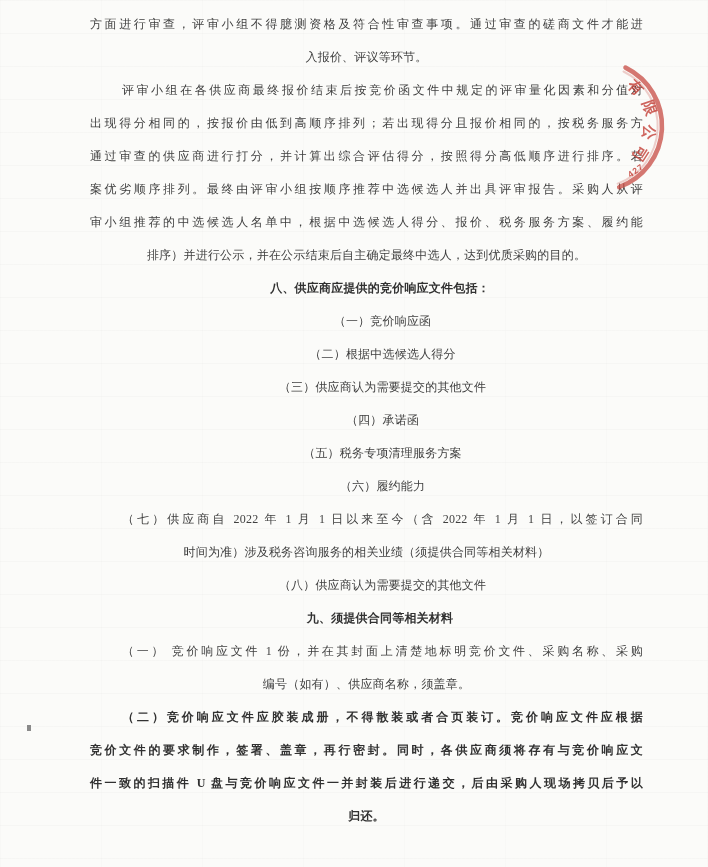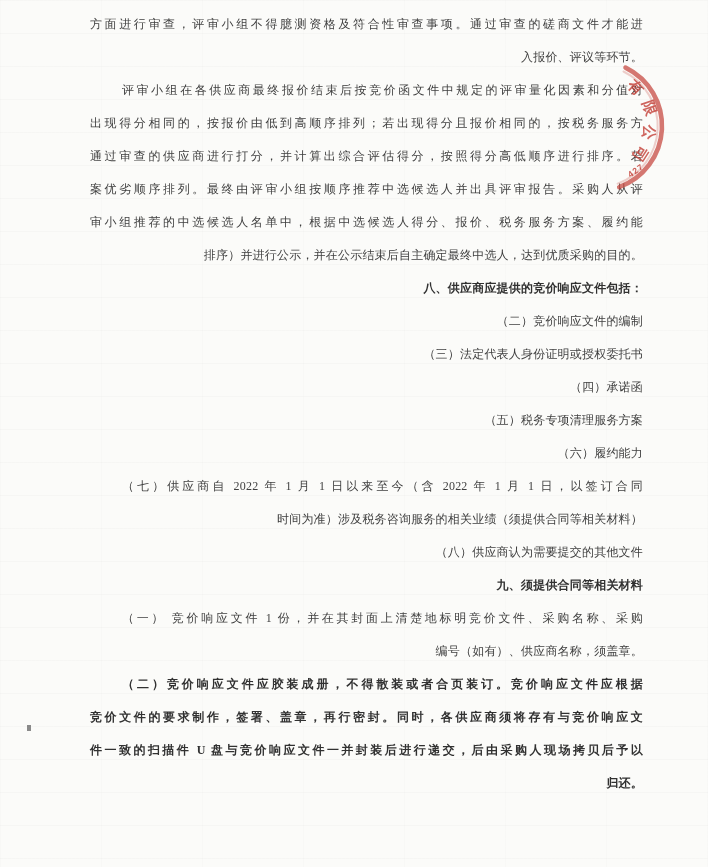--- a/index.html
+++ b/index.html
@@ -10,21 +10,21 @@
       repeating-linear-gradient(to bottom, rgba(0,0,0,0.018) 0 1px, transparent 1px 33px),
       repeating-linear-gradient(to right, rgba(0,0,0,0.010) 0 1px, transparent 1px 101px),
       #fbfbf9;
     font-family:"Liberation Serif","DejaVu Serif",serif;
   }
   .content{
     position:absolute;left:90px;top:8px;width:553px;
     color:#3f3f3f;font-size:12px;
   }
   .line{
-    line-height:33px;height:33px;text-align:right;
+    line-height:33px;height:33px;text-align:center;
     letter-spacing:0.2px;
   }
   .line.j{text-align:justify;text-align-last:justify;}
   .line.b{font-weight:bold;color:#313131;}
   .ind-first{padding-left:32px;}
   .ind-heading{padding-left:27px;}
   .seal{position:absolute;left:530px;top:40px;width:178px;height:170px;}
   .seal-ring{fill:none;stroke-width:4.6;stroke-linecap:round;opacity:0.72;}
   .seal-ring2{fill:none;stroke-width:2;stroke-linecap:round;opacity:0.25;}
   .seal-char{font-family:"Liberation Serif","DejaVu Serif",serif;font-size:15px;font-weight:bold;opacity:0.82;}
@@ -39,22 +39,23 @@
   <div class="content" id="content">
       <div class="line ind-none j">方面进行审查，评审小组不得臆测资格及符合性审查事项。通过审查的磋商文件才能进</div>
       <div class="line ind-none">入报价、评议等环节。</div>
       <div class="line ind-first j">评审小组在各供应商最终报价结束后按竞价函文件中规定的评审量化因素和分值对</div>
       <div class="line ind-none j">出现得分相同的，按报价由低到高顺序排列；若出现得分且报价相同的，按税务服务方</div>
       <div class="line ind-none j">通过审查的供应商进行打分，并计算出综合评估得分，按照得分高低顺序进行排序。若</div>
       <div class="line ind-none j">案优劣顺序排列。最终由评审小组按顺序推荐中选候选人并出具评审报告。采购人从评</div>
       <div class="line ind-none j">审小组推荐的中选候选人名单中，根据中选候选人得分、报价、税务服务方案、履约能</div>
       <div class="line ind-none">排序）并进行公示，并在公示结束后自主确定最终中选人，达到优质采购的目的。</div>
       <div class="line ind-heading b">八、供应商应提供的竞价响应文件包括：</div>
-      <div class="line ind-first">（二）竞价响应文件的编制</div>
-      <div class="line ind-first">（三）法定代表人身份证明或授权委托书</div>
+      <div class="line ind-first">（一）竞价响应函</div>
+      <div class="line ind-first">（二）根据中选候选人得分</div>
+      <div class="line ind-first">（三）供应商认为需要提交的其他文件</div>
       <div class="line ind-first">（四）承诺函</div>
       <div class="line ind-first">（五）税务专项清理服务方案</div>
       <div class="line ind-first">（六）履约能力</div>
       <div class="line ind-first j">（七）供应商自 2022 年 1 月 1 日以来至今（含 2022 年 1 月 1 日，以签订合同</div>
       <div class="line ind-none">时间为准）涉及税务咨询服务的相关业绩（须提供合同等相关材料）</div>
       <div class="line ind-first">（八）供应商认为需要提交的其他文件</div>
       <div class="line ind-heading b">九、须提供合同等相关材料</div>
       <div class="line ind-first j">（一） 竞价响应文件 1 份，并在其封面上清楚地标明竞价文件、采购名称、采购</div>
       <div class="line ind-none">编号（如有）、供应商名称，须盖章。</div>
       <div class="line ind-first b j">（二）竞价响应文件应胶装成册，不得散装或者合页装订。竞价响应文件应根据</div>

